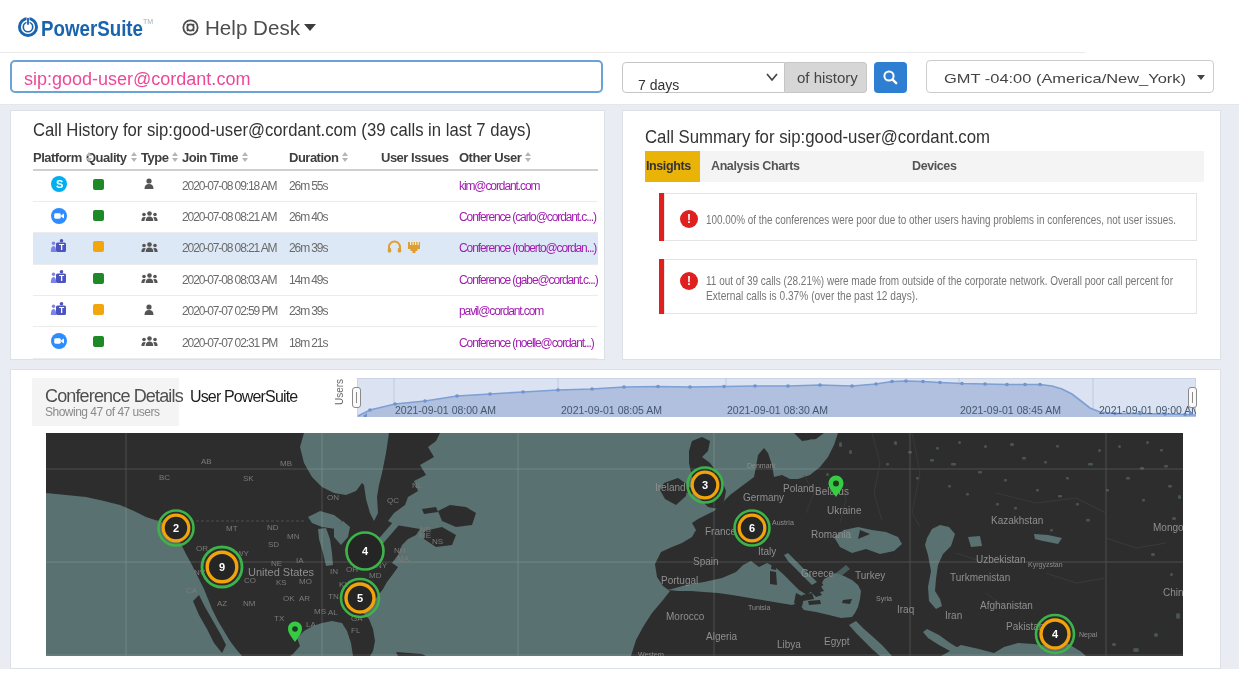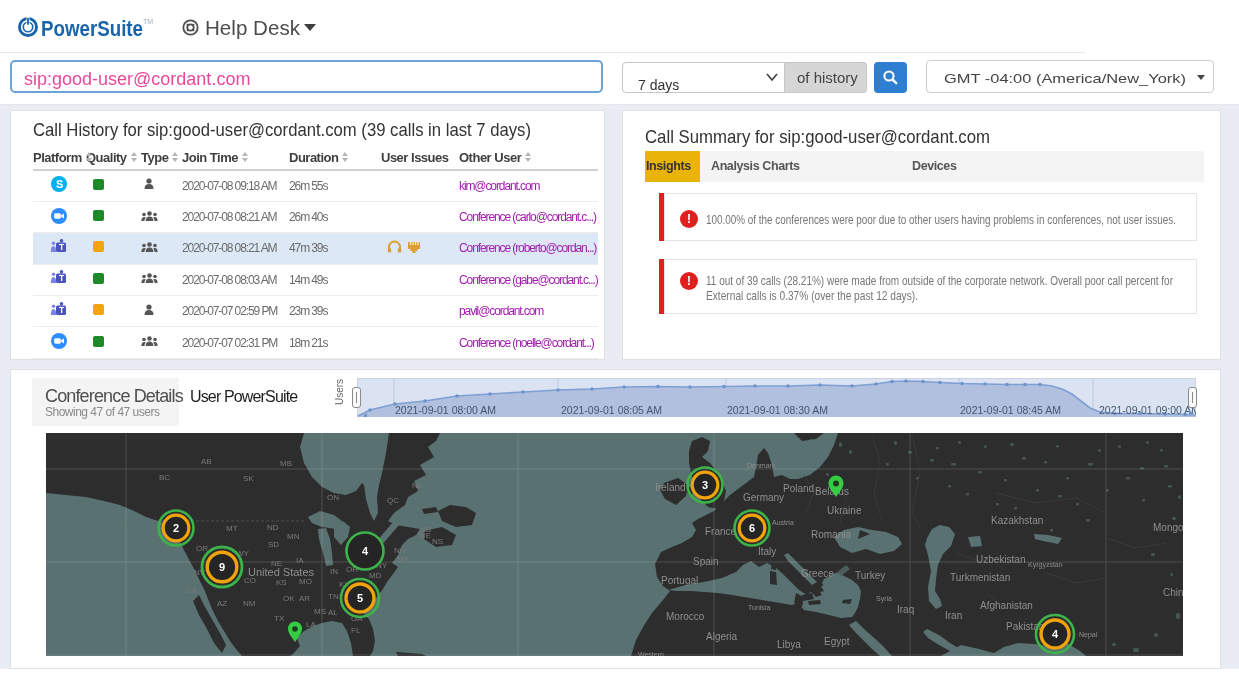--- a/index.html
+++ b/index.html
@@ -177,21 +177,21 @@
       <td><span class="qsq qo" style="margin-left:7px"></span></td>
       <td><svg width="17" height="14" viewBox="0 0 17 14">
             <circle cx="8.5" cy="4.5" r="2.3" fill="#555"></circle>
             <path d="M4.7 12 q0 -4.6 3.8 -4.6 q3.8 0 3.8 4.6 z" fill="#555"></path>
             <circle cx="3" cy="5.5" r="1.8" fill="#555"></circle>
             <path d="M0.4 12 q0 -4 2.8 -4 q1 0 1.7 0.6 q-1.4 1.2 -1.5 3.4 z" fill="#555"></path>
             <circle cx="14" cy="5.5" r="1.8" fill="#555"></circle>
             <path d="M16.6 12 q0 -4 -2.8 -4 q-1 0 -1.7 0.6 q1.4 1.2 1.5 3.4 z" fill="#555"></path>
           </svg></td>
       <td>2020-07-08 08:21 AM</td>
-        <td>47m 39s</td>
+        <td>26m 39s</td>
       <td><svg width="15" height="14" viewBox="0 0 15 14" style="margin-left:6px">
             <path d="M2 11 L2 7 a5.5 5.5 0 0 1 11 0 L13 11" fill="none" stroke="#dd9e33" stroke-width="2"></path>
             <rect x="0.8" y="8" width="3.4" height="4.6" rx="1.4" fill="#dd9e33"></rect>
             <rect x="10.8" y="8" width="3.4" height="4.6" rx="1.4" fill="#dd9e33"></rect>
           </svg>
       <svg width="14" height="13" viewBox="0 0 14 13" style="margin-left:3px">
             <path d="M1 1 h12 v7 h-2.5 v2 h-2 v2 h-3 v-2 h-2 v-2 H1 z" fill="#dd9e33"></path>
             <rect x="3" y="1" width="1.2" height="3" fill="#fff" opacity="0.85"></rect>
             <rect x="5.5" y="1" width="1.2" height="3" fill="#fff" opacity="0.85"></rect>
             <rect x="8" y="1" width="1.2" height="3" fill="#fff" opacity="0.85"></rect>

